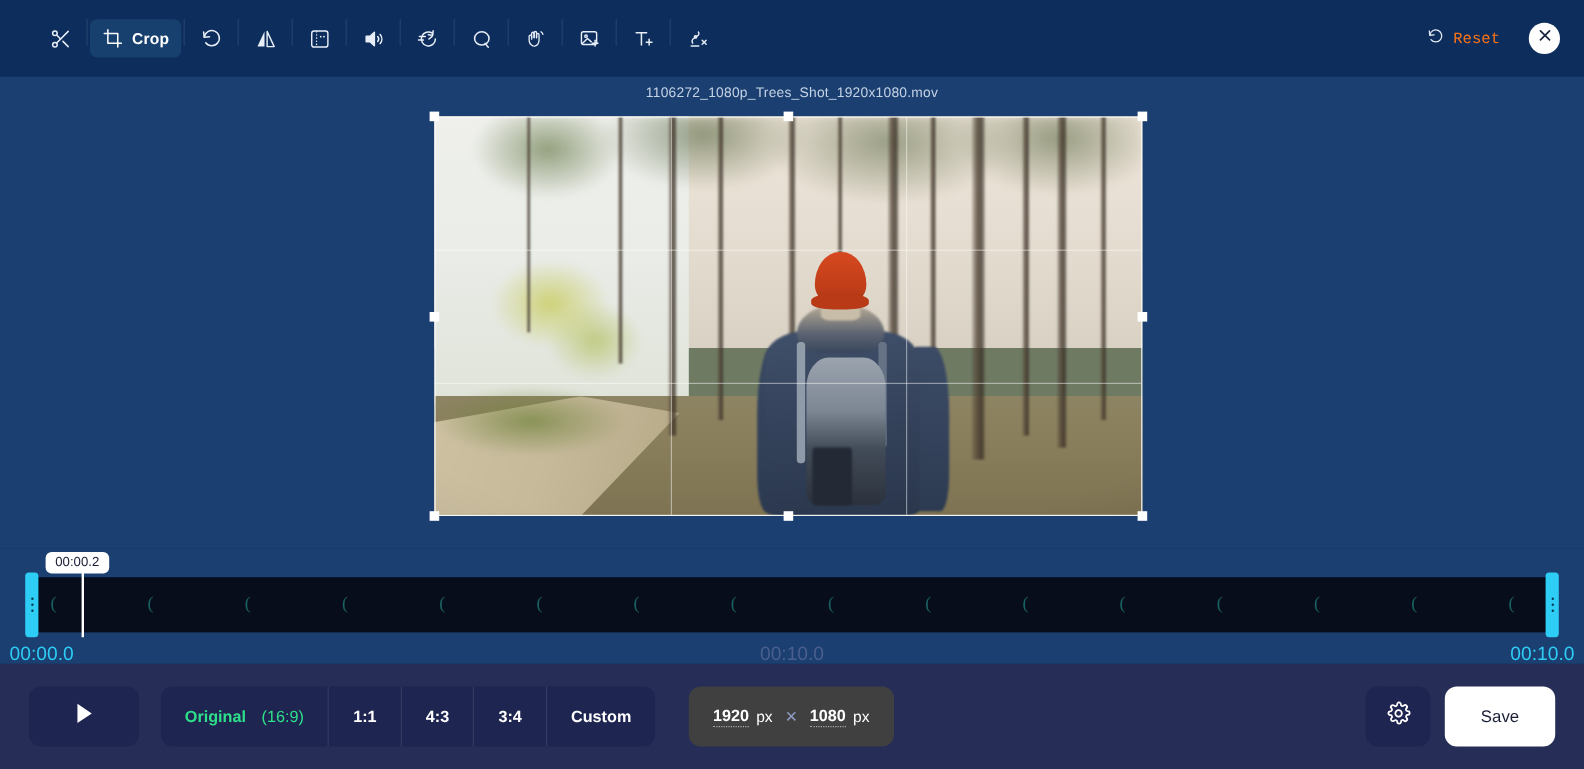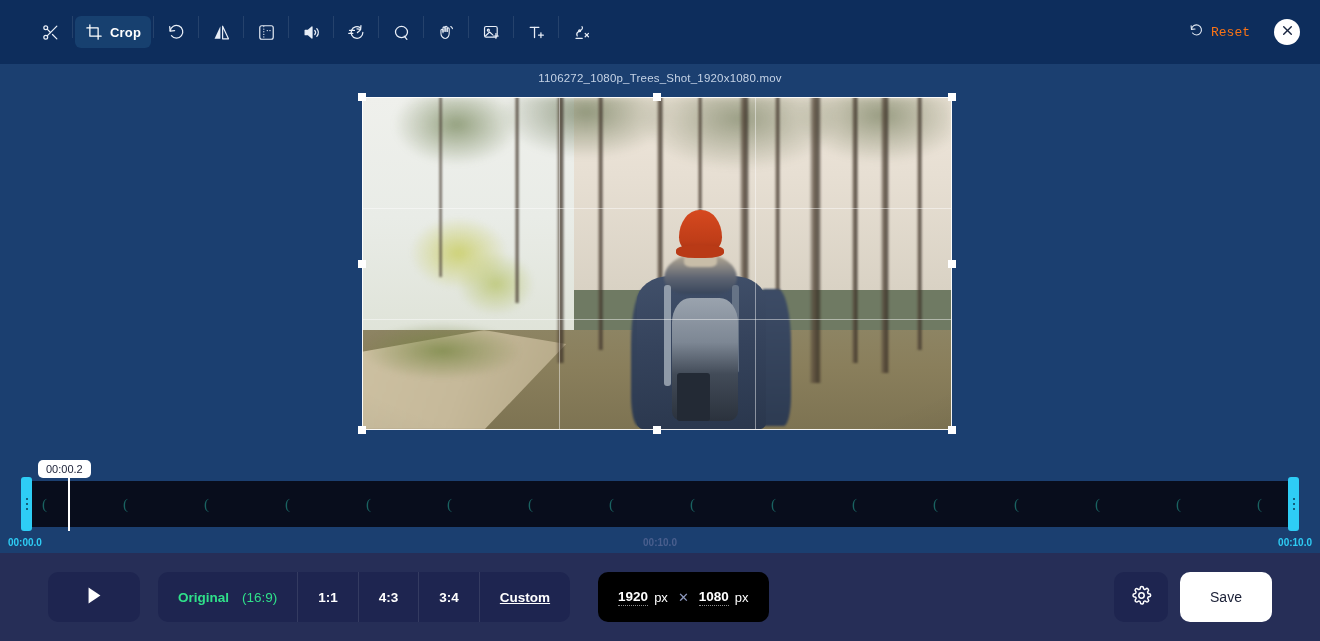--- a/index.html
+++ b/index.html
@@ -313,35 +313,34 @@
     cursor: ew-resize;
   }
   .time-labels {
     position: absolute;
     left: 8px; right: 8px;
     top: 80px;
     height: 14px;
   }
   .tl-start, .tl-end, .tl-mid {
     position: absolute;
-    font-size: 10px;
+    font-size: 16px;
     color: #2ecdf5;
-    font-weight: bold;
   }
   .tl-start { left: 0; }
   .tl-end { right: 0; }
   .tl-mid { left: 50%; transform: translateX(-50%); color: #4a5f8e; }
 
   
   .bottombar {
     flex: 0 0 88px;
     background: #262e57;
     display: flex;
     align-items: center;
-    padding: 0 48px;
+    padding: 0 24px;
     gap: 18px;
   }
   .play-btn {
     width: 92px; height: 50px;
     background: #1e2550;
     border-radius: 10px;
     display: flex; align-items: center; justify-content: center;
     cursor: pointer;
   }
   .ratio-group {
@@ -355,27 +354,27 @@
   .ratio-item {
     display: flex; align-items: center; justify-content: center;
     padding: 0 20px;
     font-size: 13.5px;
     font-weight: bold;
     color: #ffffff;
     cursor: pointer;
     border-right: 1px solid rgba(255,255,255,.10);
     white-space: nowrap;
   }
-  .ratio-item:last-child { border-right: none; text-decoration: underline; }
+  .ratio-item:last-child { border-right: none; }
   .ratio-item.sel { color: #2fe08a; }
   .ratio-item .sub { font-weight: normal; margin-left: 13px; }
 
   .dims {
     height: 50px;
-    background: #000000;
+    background: #404040;
     border-radius: 10px;
     display: flex; align-items: center;
     gap: 6px;
     padding: 0 20px;
     margin-left: 10px;
   }
   .dim-val {
     font-size: 13.5px; font-weight: bold; color: #ffffff;
     border-bottom: 1px dotted rgba(255,255,255,.55);
     padding-bottom: 1px;

